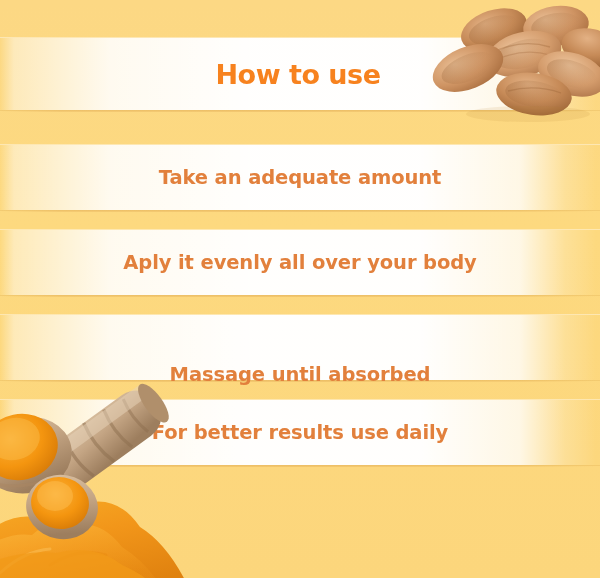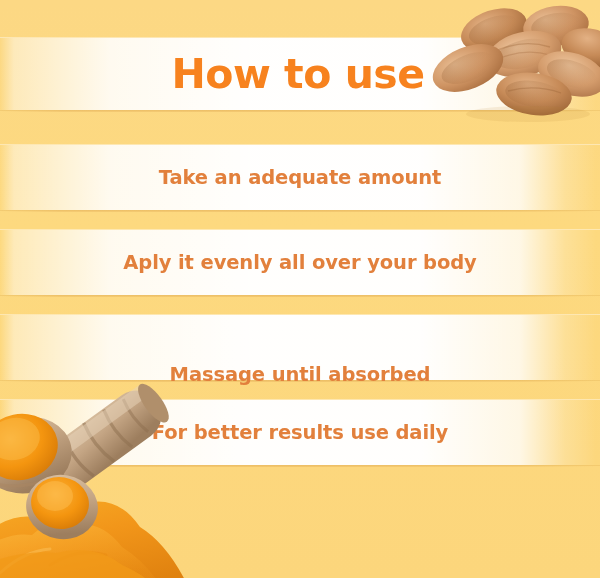--- a/index.html
+++ b/index.html
@@ -67,21 +67,21 @@
     left: 0;
     width: 600px;
     height: 72px;
     display: flex;
     align-items: center;
     justify-content: center;
     z-index: 6;
   }
   .title {
     font-family: "DejaVu Sans", sans-serif;
-    font-size: 41px;
+    font-size: 27px;
     font-weight: bold;
     color: #f7821e;
     letter-spacing: -0.5px;
     line-height: 1;
     margin: 0;
     padding-right: 4px;
     white-space: nowrap;
   }
 
   

